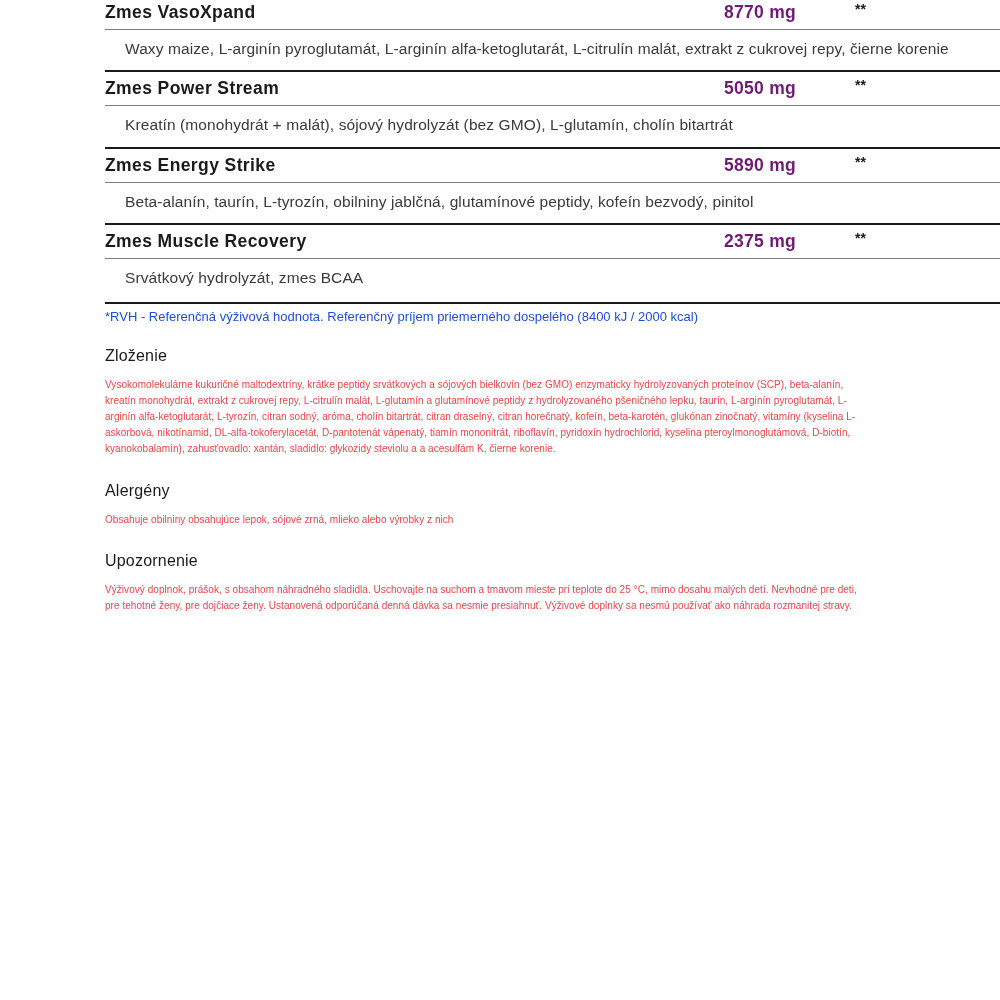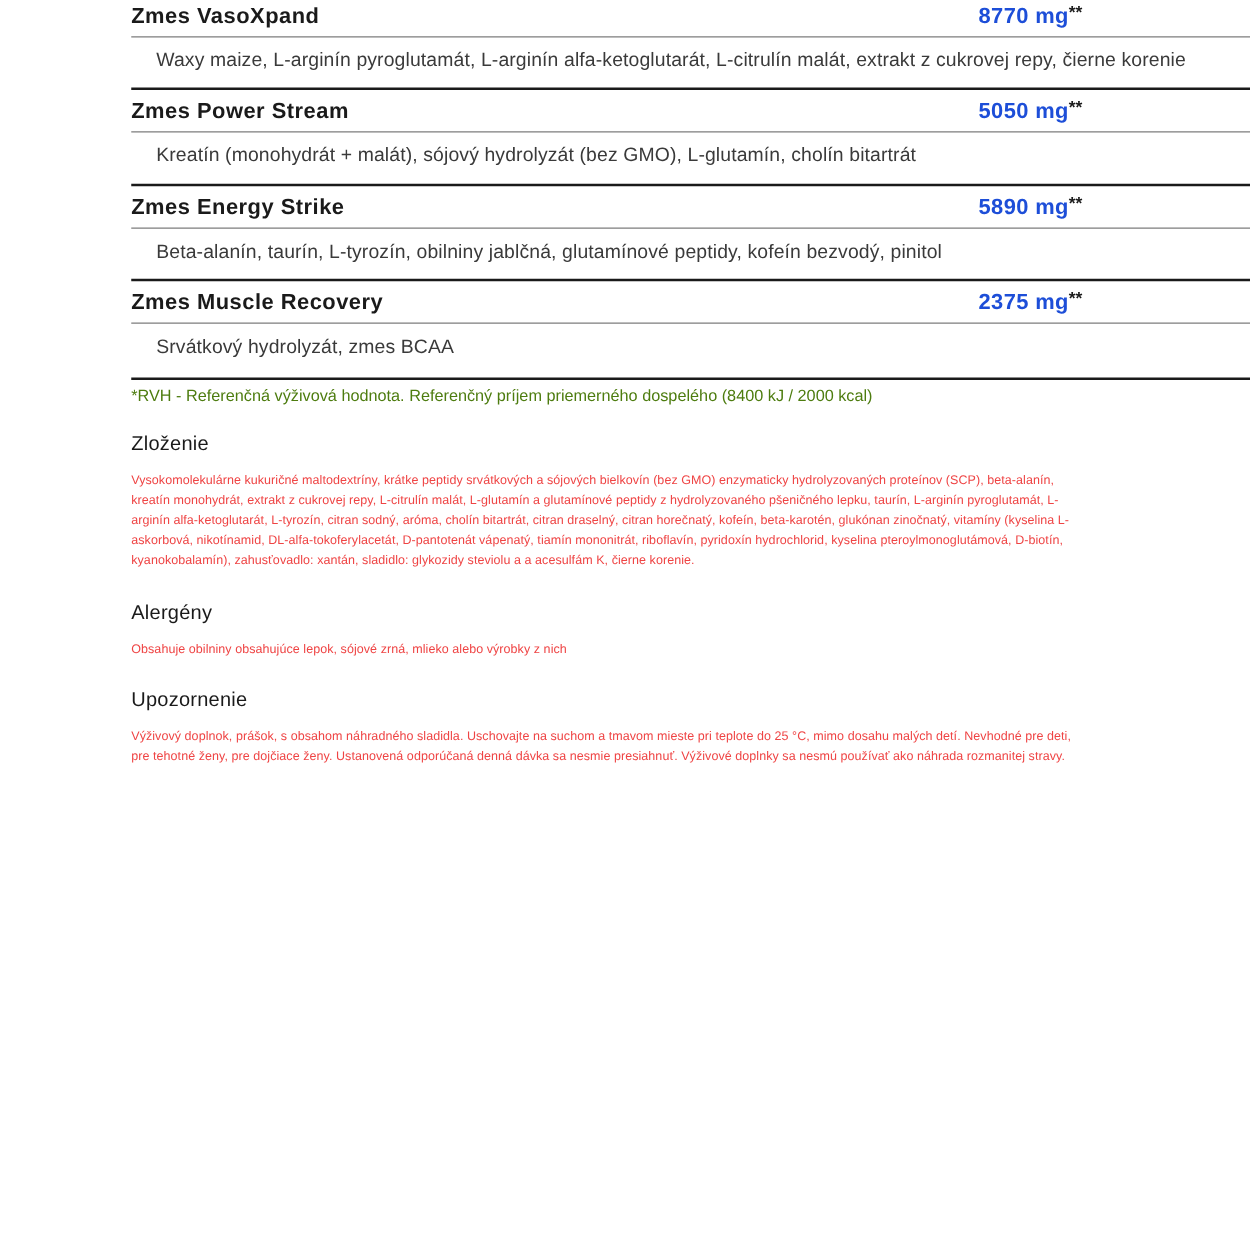--- a/index.html
+++ b/index.html
@@ -40,25 +40,25 @@
   }
   .blend-name {
     flex: 0 0 560px;
     font-size: 17.5px;
     font-weight: bold;
     letter-spacing: 0.4px;
     color: #1a1a1a;
   }
   .blend-amount {
     flex: 0 0 190px;
-    text-align: right;
+    text-align: center;
     font-size: 17.5px;
     font-weight: bold;
     letter-spacing: 0.3px;
-    color: #1d4ed8;
+    color: #701a75;
   }
   .blend-note {
     flex: 1 1 auto;
     text-align: left;
     font-size: 14px;
     font-weight: bold;
     color: #1a1a1a;
     position: relative;
     top: -4px;
   }
@@ -72,21 +72,21 @@
   }
   .table-bottom-rule {
     border-top: 2px solid #1a1a1a;
     margin-top: 2px;
   }
 
   
   .footnote {
     font-size: 13px;
     line-height: 1.45;
-    color: #4d7c0f;
+    color: #1d4ed8;
     margin-top: 4px;
     max-width: 790px;
   }
   .footnote.second {
     margin-top: 10px;
   }
 
   
   .section {
     margin-top: 20px;

